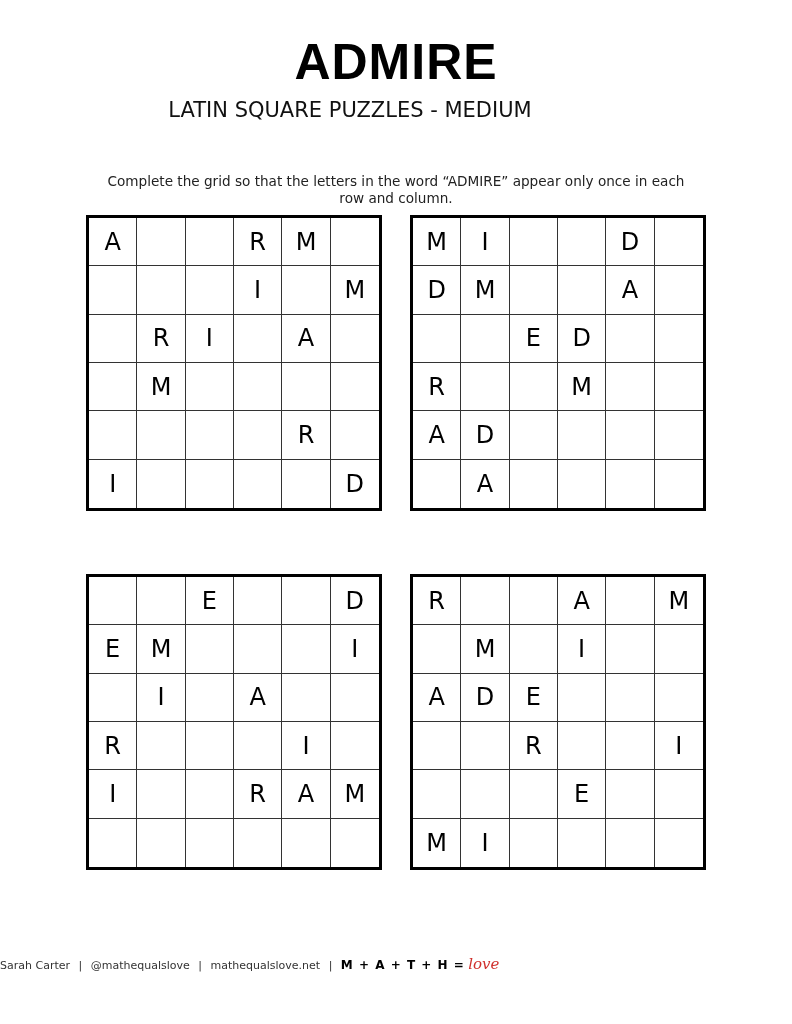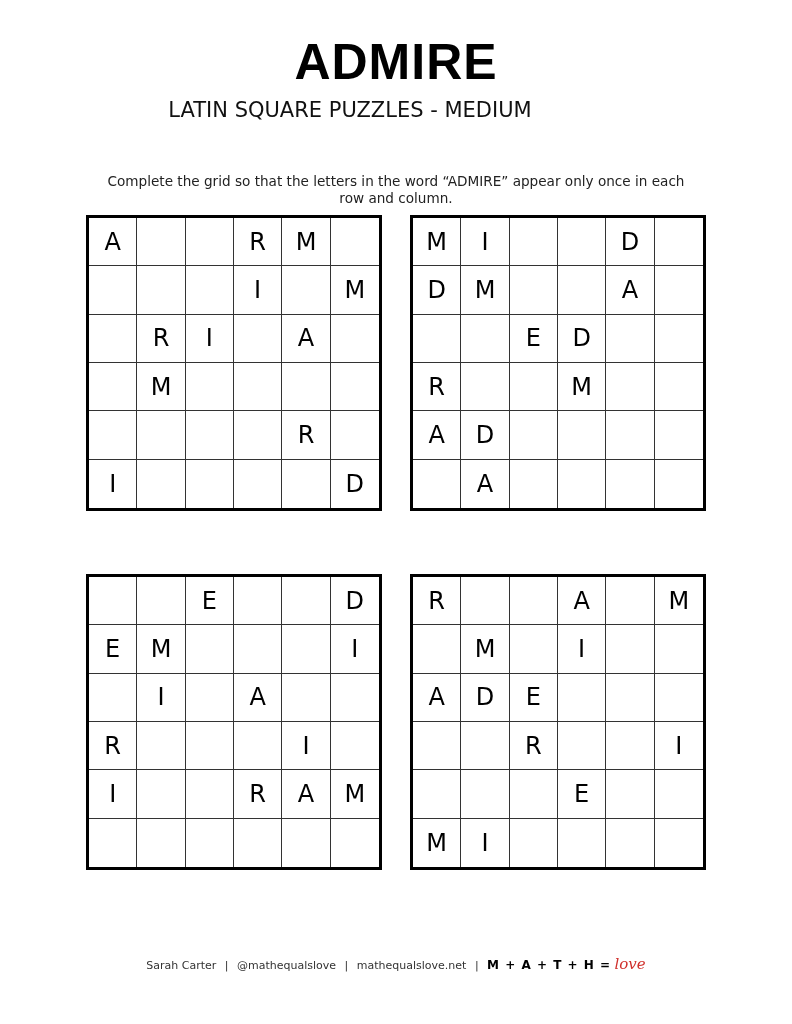--- a/index.html
+++ b/index.html
@@ -8,21 +8,21 @@
   .subtitle { position:absolute; top:96px; left:0; width:700px; text-align:center; font-family:"DejaVu Sans", sans-serif; font-size:21px; font-weight:normal; letter-spacing:0px; color:#111; line-height:28px; }
   .instructions { position:absolute; top:137px; left:96px; width:600px; text-align:center; font-family:"DejaVu Sans", sans-serif; font-size:13.6px; line-height:17px; color:#222;margin-top:36px; }
   .grid { position:absolute; width:296px; height:296px; border:3px solid #000; box-sizing:border-box; display:grid; grid-template-columns:repeat(6,1fr); grid-template-rows:repeat(6,1fr); }
   .cell { border-right:1px solid #333; border-bottom:1px solid #333; display:flex; align-items:center; justify-content:center; font-family:"DejaVu Sans", sans-serif; font-size:24px; font-weight:normal; color:#000; box-sizing:border-box; }
   .cell.c5 { border-right:none; }
   .cell.r5 { border-bottom:none; }
   #grid-1 { left:86px; top:215px; }
   #grid-2 { left:410px; top:215px; }
   #grid-3 { left:86px; top:574px; }
   #grid-4 { left:410px; top:574px; }
-  .footer { position:absolute; top:955px; left:0; width:792px; text-align:center; font-family:"DejaVu Sans", sans-serif; font-size:11px; color:#333; white-space:nowrap; }
+  .footer { position:absolute; top:955px; left:0; width:792px; text-align:left; font-family:"DejaVu Sans", sans-serif; font-size:11px; color:#333; white-space:nowrap; }
   .footer .sep { margin:0 5px; }
   .footer .math { font-weight:bold; color:#000; font-size:12px; letter-spacing:1px; }
   .footer .love { font-family:"DejaVu Serif", serif; font-style:italic; color:#d0312d; font-size:15px; }
 </style>
 </head>
 <body>
 
 <div class="title">ADMIRE</div>
 <div class="subtitle">LATIN SQUARE PUZZLES - MEDIUM</div>
 <div class="instructions">Complete the grid so that the letters in the word “ADMIRE” appear only once in each row and column.</div>

